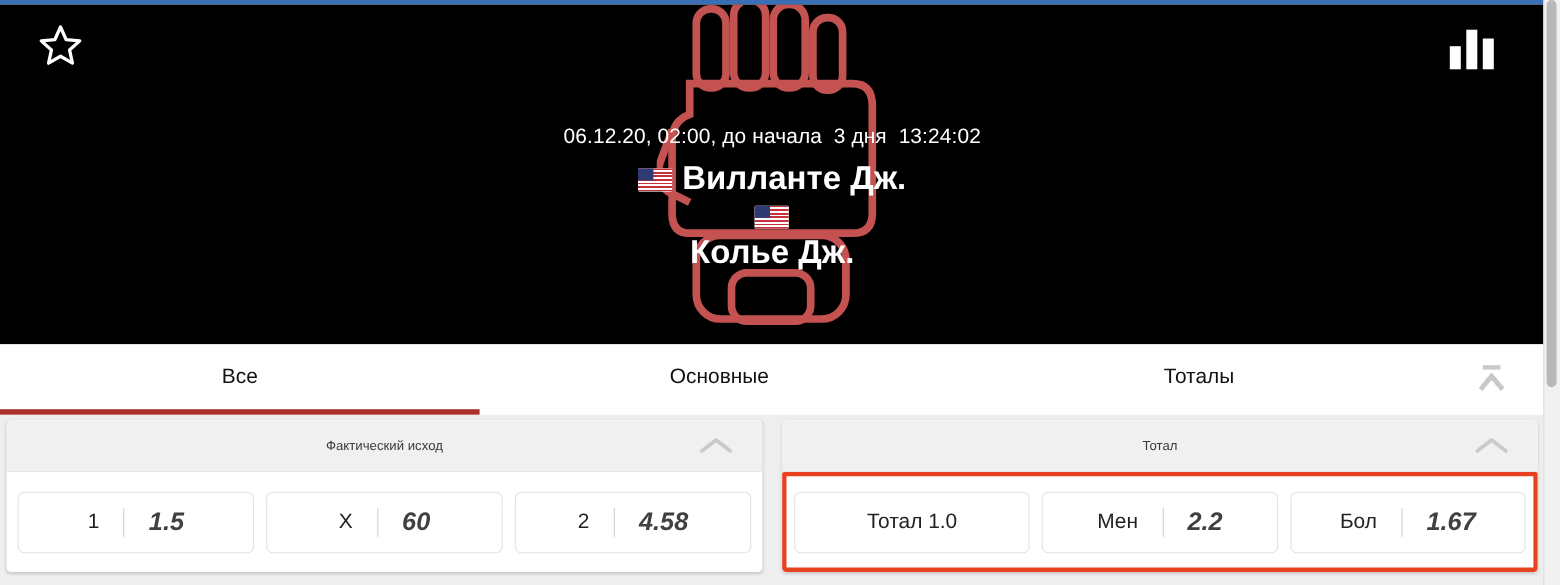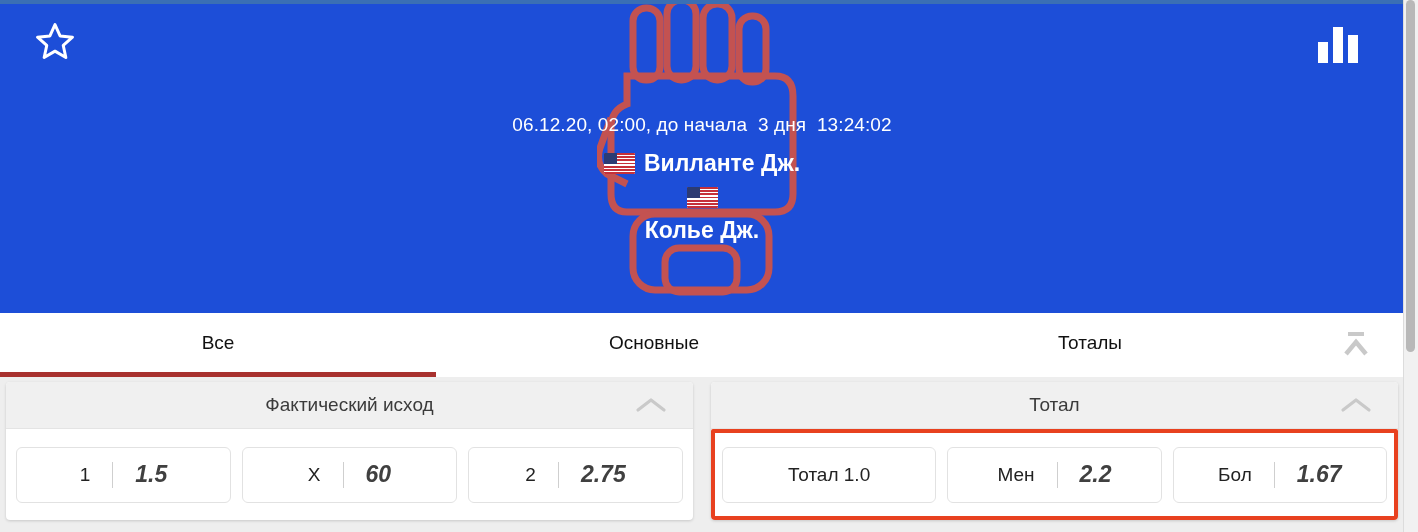--- a/index.html
+++ b/index.html
@@ -32,21 +32,21 @@
     z-index: 6;
   }
 
   
   .event-header {
     position: absolute;
     top: 4px;
     left: 0;
     width: 1404px;
     height: 309px;
-    background: #1d4ed8;
+    background: #000000;
     overflow: hidden;
   }
   .glove-watermark {
     position: absolute;
     left: 50%;
     top: -6px;
     transform: translateX(-50%);
     width: 210px;
     height: 300px;
     opacity: 1;
@@ -103,21 +103,21 @@
     letter-spacing: 0.1px;
     white-space: pre;
     line-height: 22px;
   }
   .team-row {
     display: flex;
     align-items: center;
     gap: 9px;
     margin-top: 14px;
     color: #ffffff;
-    font-size: 23px;
+    font-size: 30px;
     font-weight: bold;
     line-height: 26px;
   }
   .team-row.second { margin-top: 11px; flex-direction: column; }
   .flag {
     display: inline-block;
     width: 31px;
     height: 21px;
     position: relative;
     border-radius: 1px;
@@ -216,21 +216,21 @@
     height: 46px;
     background: #f0f0f0;
     border-bottom: 1px solid #e4e4e4;
     display: flex;
     align-items: center;
     justify-content: center;
     position: relative;
     flex: 0 0 auto;
   }
   .panel-title {
-    font-size: 19px;
+    font-size: 12px;
     color: #3b3b3b;
     font-weight: 400;
   }
   .panel-chevron {
     position: absolute;
     right: 26px;
     top: 50%;
     transform: translateY(-50%);
     cursor: pointer;
     display: flex;
@@ -400,21 +400,21 @@
           <span class="value">1.5</span>
         </div>
         <div class="odd">
           <span class="name">X</span>
           <span class="sep"></span>
           <span class="value">60</span>
         </div>
         <div class="odd">
           <span class="name">2</span>
           <span class="sep"></span>
-          <span class="value">2.75</span>
+          <span class="value">4.58</span>
         </div>
       </div>
     </div>
 
     <div class="panel">
       <div class="panel-head">
         <span class="panel-title">Тотал</span>
         <span class="panel-chevron">
           <svg width="32" height="18" viewBox="0 0 32 18" xmlns="http://www.w3.org/2000/svg">
             <path d="M3 14 L16 4 L29 14" fill="none" stroke="#c9c9c9" stroke-width="3.2" stroke-linecap="round" stroke-linejoin="round"></path>

